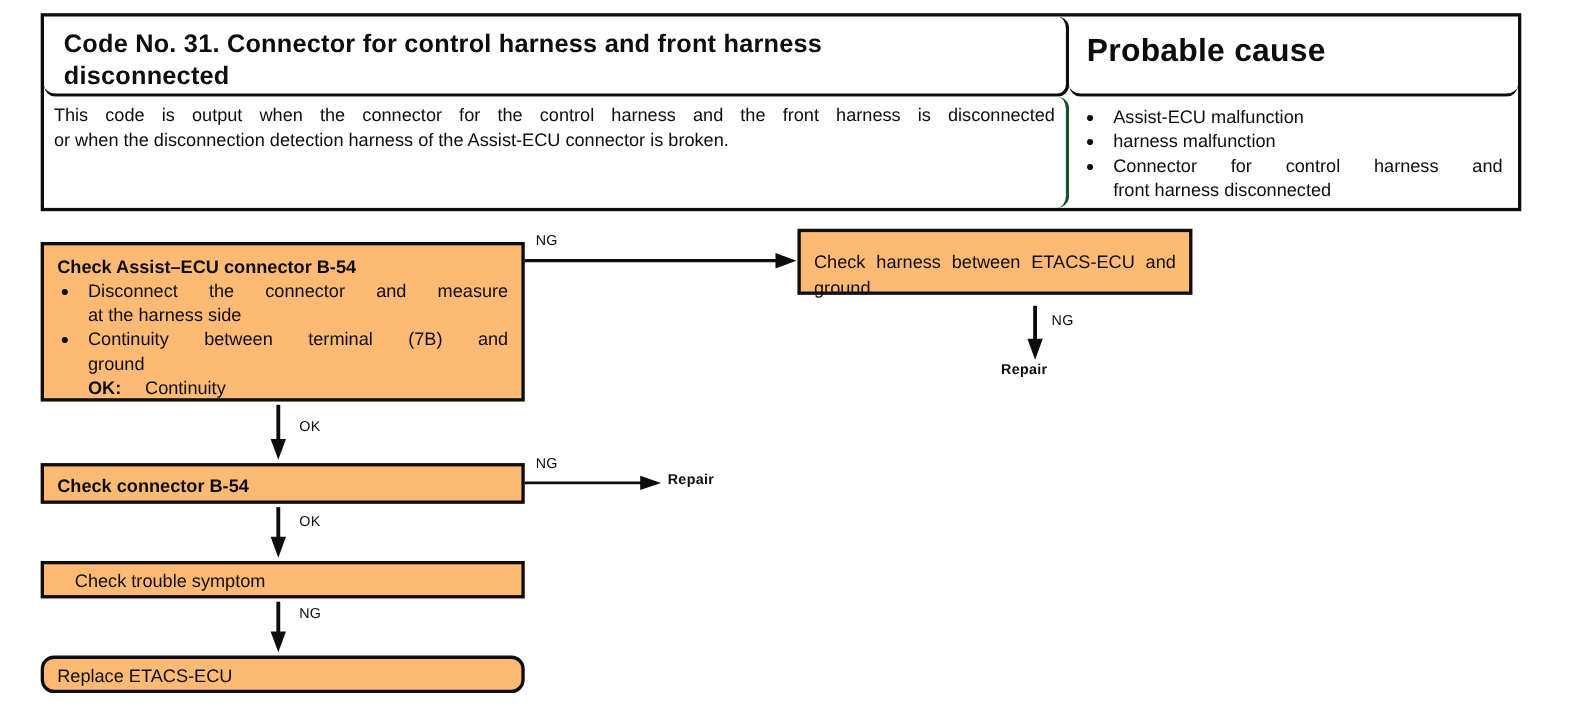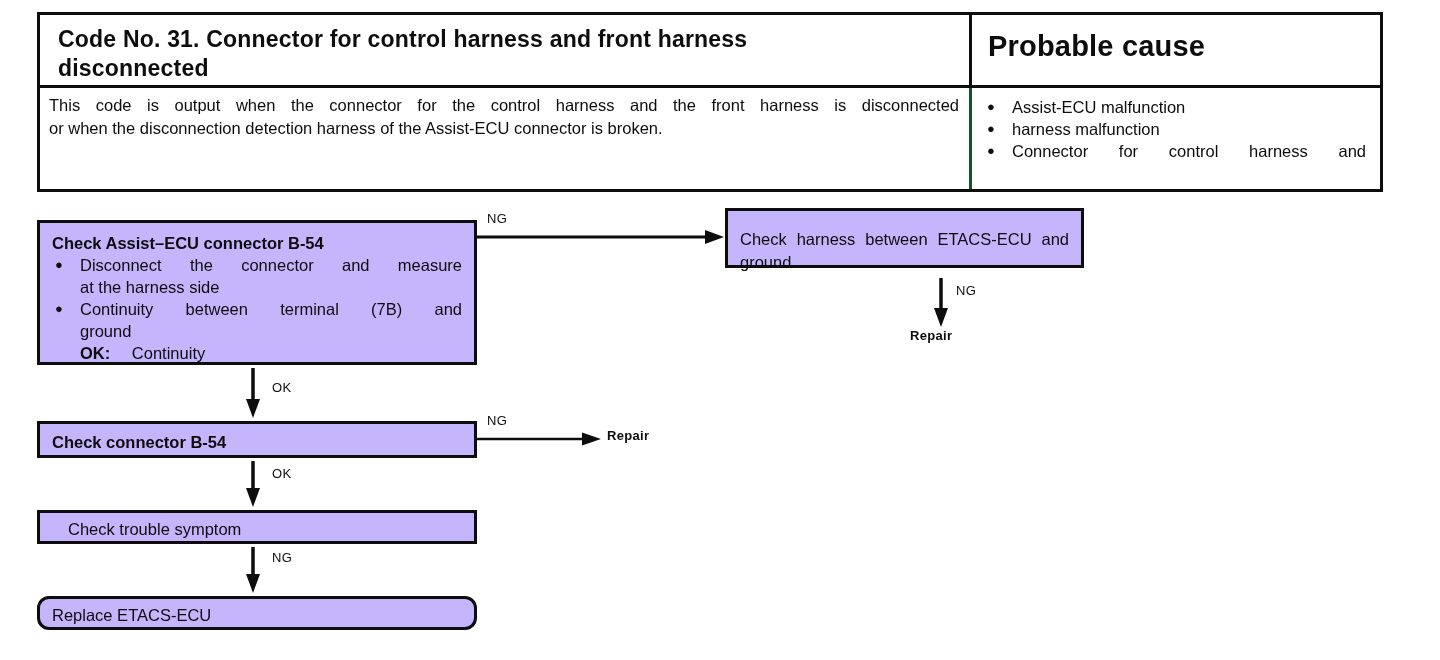--- a/index.html
+++ b/index.html
@@ -3,36 +3,36 @@
 <meta charset="utf-8">
 <style>
   html,body{margin:0;padding:0;background:#ffffff;}
   .page{position:relative;width:1440px;height:660px;background:#ffffff;color:#0d0d0d;
         font-family:"Liberation Sans", sans-serif;overflow:hidden;}
 
   
   .htable{position:absolute;left:37px;top:12px;width:1346px;height:180px;
           border:3px solid #0d0d0d;display:grid;
           grid-template-columns:932px 1fr;grid-template-rows:73px 1fr;box-sizing:border-box;}
-  .cell{box-sizing:border-box;}
+  .cell{box-sizing:border-box;border-radius:11px;}
   .cell.title-cell{border-right:3px solid #0d0d0d;border-bottom:3px solid #0d0d0d;
           padding:10px 16px 0 18px;}
   .cell.pc-head-cell{border-bottom:3px solid #0d0d0d;padding:15px 0 0 16px;}
   .cell.desc-cell{border-right:3px solid #14532d;padding:6px 10px 0 9px;}
   .cell.pc-list-cell{padding:8px 14px 0 12px;}
   .t-title{font-size:23px;font-weight:bold;line-height:29px;letter-spacing:0.2px;}
   .pc-head{font-size:29px;font-weight:bold;letter-spacing:0.2px;}
   .body-line{font-size:16.5px;line-height:22.5px;}
   .j{text-align:justify;text-align-last:justify;}
   .pc-item{display:flex;font-size:16.5px;line-height:22px;}
   .dot{flex:0 0 28px;width:28px;font-size:13px;line-height:22px;padding-left:3px;box-sizing:border-box;}
   .pc-txt{flex:1;}
 
   
-  .fbox{position:absolute;border:3px solid #0d0d0d;background:#c4b5fd;box-sizing:border-box;
+  .fbox{position:absolute;border:3px solid #0d0d0d;background:#fdba74;box-sizing:border-box;
         font-size:16.5px;line-height:22px;}
   .fbox .bold-title{font-weight:bold;}
   #assist-box{left:37px;top:220px;width:440px;height:145px;padding:9px 10px 0 12px;}
   .blt{display:flex;}
   .blt .dot{flex:0 0 28px;}
   .blt .txt{flex:1;padding-right:2px;}
   .okline{margin-left:28px;}
   .okline .ok-key{font-weight:bold;margin-right:17px;}
   #harness-box{left:725px;top:208px;width:359px;height:60px;padding:17px 12px 0 12px;line-height:23px;}
   #connector-box{left:37px;top:421px;width:440px;height:37px;padding:7px 10px 0 12px;}
@@ -67,20 +67,21 @@
         <span class="pc-txt">Assist-ECU malfunction</span>
       </div>
       <div class="pc-item">
         <span class="dot">●</span>
         <span class="pc-txt">harness malfunction</span>
       </div>
       <div class="pc-item">
         <span class="dot">●</span>
         <span class="pc-txt">
           <span style="display:block" class="j">Connector for control harness and</span>
+          <span style="display:block">front harness disconnected</span>
         </span>
       </div>
     </div>
   </div>
 
   <div class="fbox" id="assist-box">
     <div class="bold-title">Check Assist–ECU connector B-54</div>
     <div class="blt">
       <span class="dot">●</span>
       <span class="txt">

